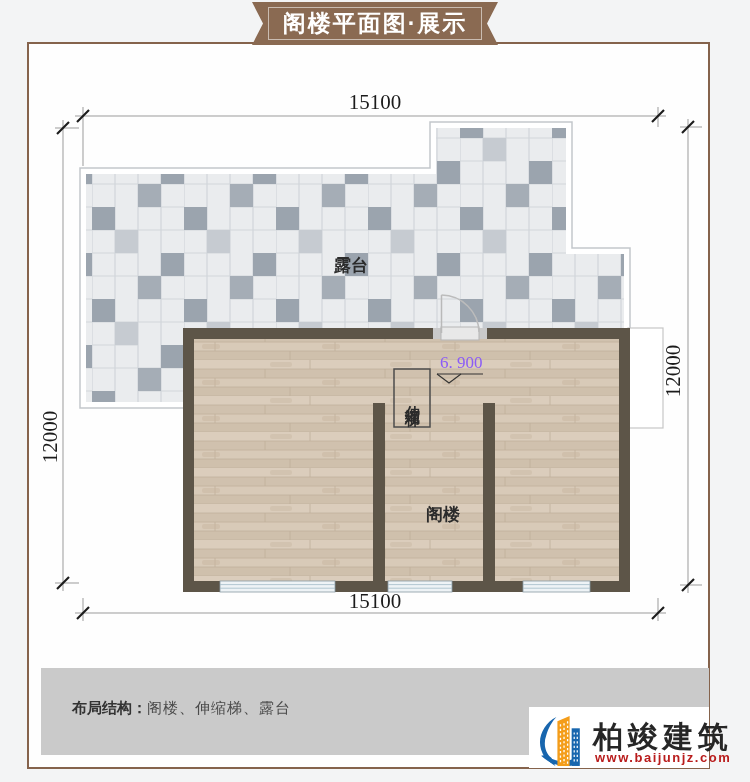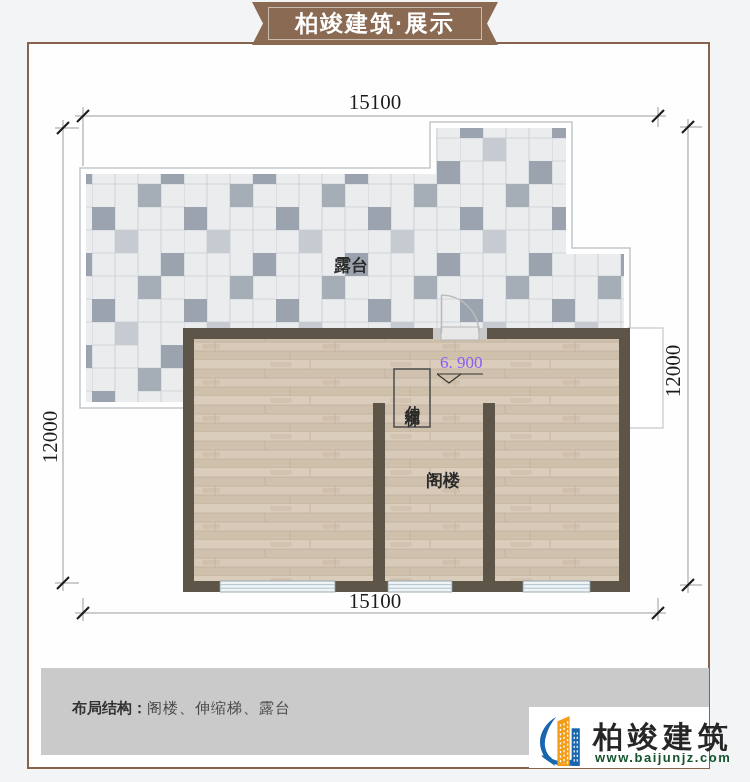--- a/index.html
+++ b/index.html
@@ -40,21 +40,21 @@
   .dim{
     font-family:"Liberation Serif", serif;
     font-size:21px;color:#1b1b1b;text-align:center;
   }
   .dim-top{left:300px;top:90px;width:150px;}
   .dim-bottom{left:300px;top:589px;width:150px;}
   .dim-left{left:50px;top:437px;transform:translate(-50%,-50%) rotate(-90deg);}
   .dim-right{left:673px;top:371px;transform:translate(-50%,-50%) rotate(-90deg);}
   .room{font-weight:700;font-size:17px;transform:translate(-50%,-50%);}
   .terrace-label{left:351px;top:265px;}
-  .attic-label{left:443px;top:480px;}
+  .attic-label{left:443px;top:514px;}
   .stairs-label{
     left:412px;top:398px;transform:translate(-50%,-50%);
     writing-mode:vertical-rl;text-orientation:upright;
     font-weight:700;font-size:15px;letter-spacing:3px;
   }
   .elev-label{
     left:440px;top:353px;
     font-family:"Liberation Serif", serif;font-size:17px;color:#8b5cf6;
   }
 
@@ -67,31 +67,31 @@
   .footer-text .items{font-weight:400;color:#4b4b4b;letter-spacing:1px;}
 
   .logo-box{left:529px;top:707px;width:180px;height:61px;background:#fff;z-index:7;}
   .logo-icon{left:534px;top:711px;width:57px;height:57px;z-index:9;}
   .brand-name{
     left:593px;top:717px;z-index:9;
     font-size:30px;font-weight:700;color:#262626;letter-spacing:5px;white-space:nowrap;
   }
   .brand-url{
     left:595px;top:750px;z-index:9;
-    font-size:13px;font-weight:700;color:#14532d;letter-spacing:1.5px;white-space:nowrap;
+    font-size:13px;font-weight:700;color:#b91c1c;letter-spacing:1.5px;white-space:nowrap;
   }
 </style>
 </head>
 <body>
 
 <div class="abs frame"></div>
 
 <div class="abs ribbon">
   <div class="ribbon-inner"></div>
-  <span class="ribbon-text">柏竣建筑·展示</span>
+  <span class="ribbon-text">阁楼平面图·展示</span>
 </div>
 
 <svg class="abs plan-svg" viewBox="0 0 750 660" xmlns="http://www.w3.org/2000/svg">
   <defs>
     <pattern id="tiles" width="92" height="92" patternUnits="userSpaceOnUse">
       <rect width="92" height="92" fill="#eaecee"></rect>
       <path d="M0 0H92M0 46H92M0 92H92M0 0V92M46 0V92M23 0V46M0 69H46M69 46V92M46 23H92M69 0V46M23 46V92" stroke="#d2d6da" stroke-width="1.2" fill="none"></path>
       <rect x="0" y="23" width="23" height="23" fill="#9ba4ae"></rect>
       <rect x="46" y="0" width="23" height="23" fill="#a5adb6"></rect>
       <rect x="69" y="69" width="23" height="23" fill="#9ba4ae"></rect>

